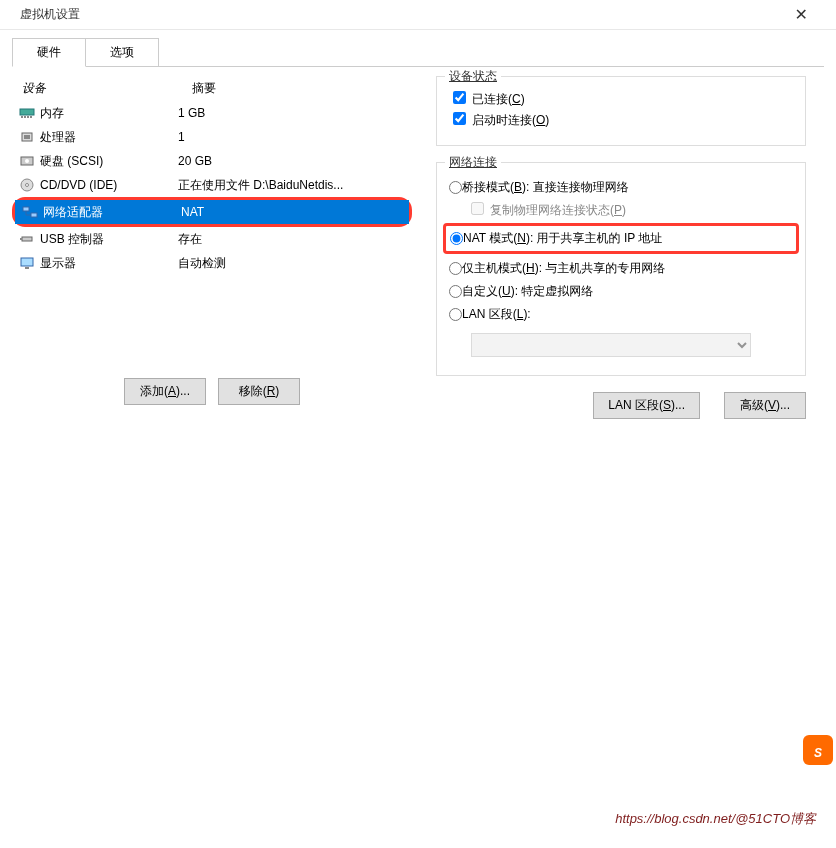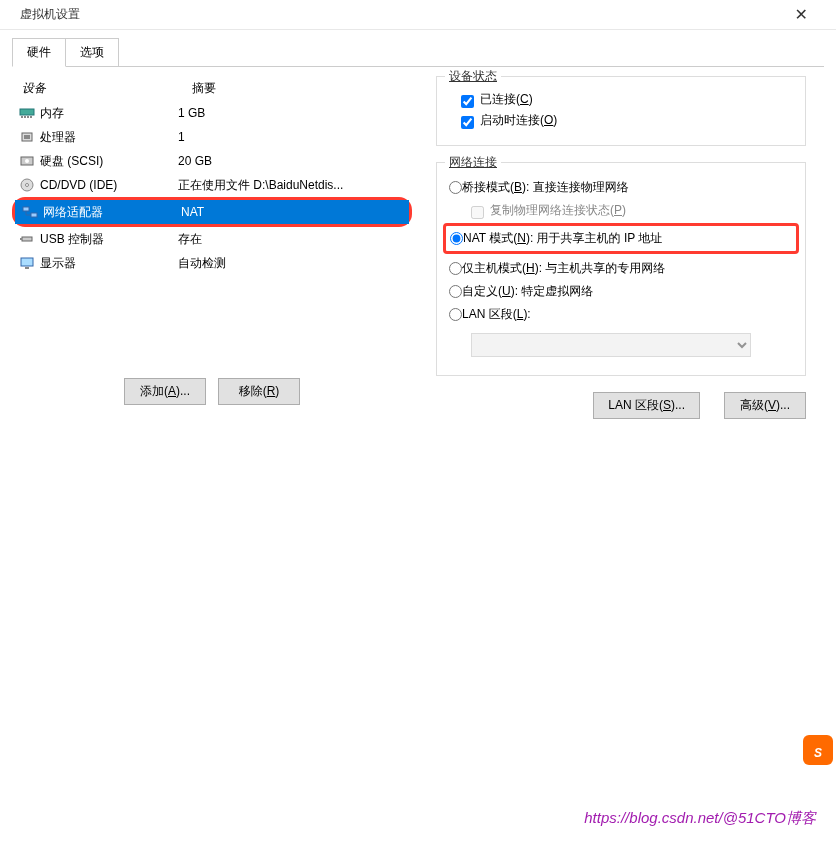--- a/index.html
+++ b/index.html
@@ -1,51 +1,51 @@
 <!DOCTYPE html>
 <html><head>
 <meta charset="utf-8">
 <style>
 * { box-sizing: border-box; font-family: "Microsoft YaHei", "Segoe UI", sans-serif; font-size: 12px; }
 body { margin: 0; background: #fff; width: 836px; height: 848px; overflow: hidden; position: relative; }
 .titlebar { height: 30px; display: flex; align-items: center; padding: 0 20px; border-bottom: 1px solid #e8e8e8; }
 .titlebar .title { flex: 1; color: #333; }
 .titlebar .close { font-size: 16px; color: #333; padding: 0 8px; cursor: default; }
 .tabs { display: flex; margin-top: 8px; padding-left: 12px; }
-.tab { padding: 5px 14px; border: 1px solid #ccc; background: #fff; position: relative; margin-right: -1px; cursor: default; text-align: right; }
+.tab { padding: 5px 24px; border: 1px solid #ccc; background: #fff; position: relative; margin-right: -1px; cursor: default; text-align: right; }
 .tab.active { border-bottom-color: #fff; z-index: 2; }
 .tabline { border-top: 1px solid #ccc; margin: 0 12px 0 12px; position: relative; top: -1px; z-index: 1; }
 .content { display: flex; padding: 8px 12px 0 12px; gap: 24px; }
 .left-col { width: 400px; display: flex; flex-direction: column; }
 .device-table { border: none; }
 .device-header { display: flex; padding: 4px 10px; color: #000; }
 .device-header .c1 { width: 170px; font-style: italic; }
 .device-header .c2 { flex: 1; }
 .device-row { display: flex; align-items: center; padding: 2px 6px; height: 24px; }
 .device-row.selected { background: #0078d7; color: #fff; }
 .device-row .ic { width: 18px; height: 16px; margin-right: 4px; display: inline-flex; align-items: center; justify-content: center; }
 .device-row .c1 { width: 160px; display: flex; align-items: center; }
 .device-row .c2 { flex: 1; white-space: nowrap; overflow: hidden; text-overflow: ellipsis; }
 .highlight-box { border: 3px solid #ff3b30; border-radius: 13px; padding: 0; }
 .left-buttons { margin-top: auto; padding: 8px 0 14px 0; display: flex; gap: 12px; justify-content: center; }
 button.win { padding: 4px 14px; background: #e1e1e1; border: 1px solid #adadad; cursor: default; min-width: 82px; }
 .right-col { width: 370px; padding-top: 0; }
 .group { border: 1px solid #ddd; padding: 10px 12px 12px 12px; margin-bottom: 16px; position: relative; }
 .group-title { position: absolute; top: -9px; left: 8px; background: #fff; padding: 0 4px; color: #333; text-decoration: underline; }
-.chk { display: flex; align-items: flex-end; gap: 6px; margin: 4px 12px; }
+.chk { display: flex; align-items: flex-start; gap: 6px; margin: 4px 4px; }
 .chk input { margin: 0; }
 .rad { display: flex; align-items: center; margin: 6px 0; }
 .rad input { margin: 0; }
 .sub-chk { margin-left: 22px; color: #888; }
 .sub-chk input { accent-color: #888; }
 .highlight-nat { border: 3px solid #ff3b30; border-radius: 4px; padding: 2px 4px; margin: 4px -6px; }
 select.win { width: 280px; margin: 4px 0 6px 22px; padding: 3px 4px; background: #eee; border: 1px solid #ccc; color: #666; }
 .right-buttons { display: flex; gap: 24px; justify-content: flex-end; margin-top: 2px; }
 .u { text-decoration: underline; }
-.watermark { position: absolute; right: 20px; bottom: 20px; color: #a21caf; font-size: 15px; font-style: italic; }
+.watermark { position: absolute; right: 20px; bottom: 20px; color: #7f1d1d; font-size: 13px; font-style: italic; }
 .sogou { position: absolute; right: 0; bottom: 80px; width: 36px; height: 36px; }
 .sogou svg { width: 36px; height: 36px; }
 .ic svg { width: 16px; height: 14px; }
 </style>
 </head>
 <body>
 
 <div class="titlebar">
   <span class="title">虚拟机设置</span>
   <span class="close">✕</span>

